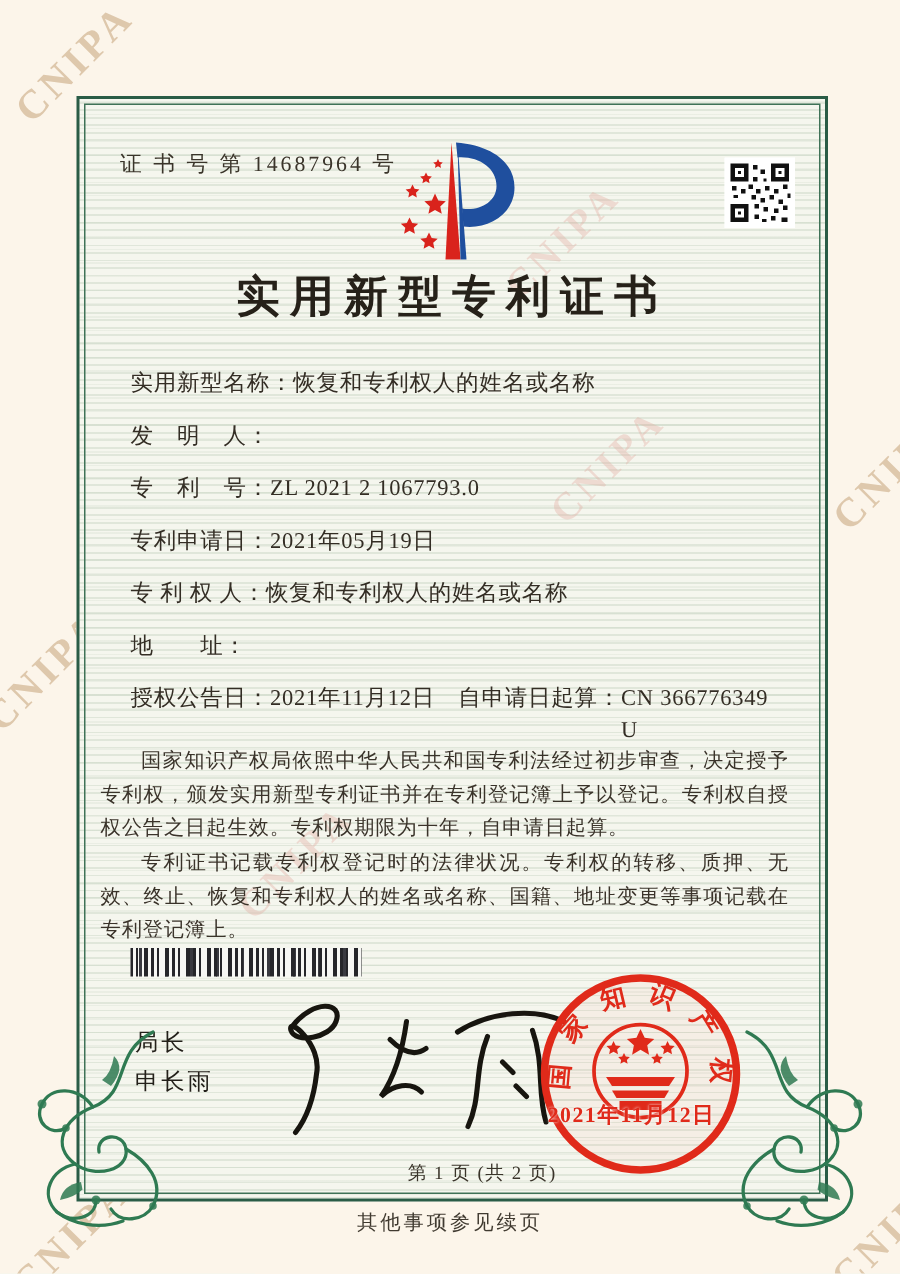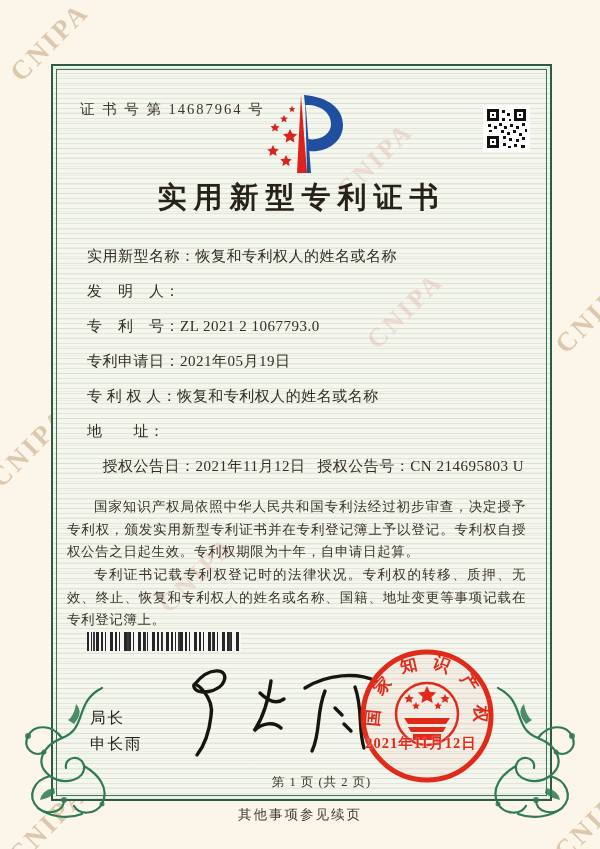--- a/index.html
+++ b/index.html
@@ -38,37 +38,37 @@
   .title{
     position:absolute;left:0;right:0;top:112px;text-align:center;
     font-size:29px;font-weight:bold;letter-spacing:7px;color:#262119;
   }
   
   .fields{position:absolute;left:34px;right:26px;top:180px;}
   .frow{display:flex;font-size:15px;line-height:21px;letter-spacing:.5px;margin-bottom:14px;color:#332d24;}
   .frow .lbl{flex:none;white-space:pre;}
   .frow .val{flex:1;}
   .grant-row{display:flex;font-size:15px;line-height:21px;letter-spacing:.5px;color:#332d24;}
-  .grant-row .half{flex:1;display:flex;justify-content:flex-end;}
+  .grant-row .half{flex:1;display:flex;}
   .grant-row .lbl{flex:none;white-space:pre;}
   
   .paras{position:absolute;left:14px;right:24px;top:430px;}
   .paras p{
     margin:0;text-indent:2em;font-size:13.5px;line-height:1.68;
     letter-spacing:.6px;color:#3a332a;text-align:justify;
   }
   
   .barcode{
     position:absolute;left:34px;top:566px;width:154px;height:19px;
     background:
       repeating-linear-gradient(90deg,#26262a 0 2px,rgba(0,0,0,0) 2px 4px,#26262a 4px 5px,rgba(0,0,0,0) 5px 9px,#26262a 9px 12px,rgba(0,0,0,0) 12px 14px),
       repeating-linear-gradient(90deg,rgba(0,0,0,0) 0 6px,#3a3a40 6px 8px,rgba(0,0,0,0) 8px 17px);
     background-color:#f7f7f4;
   }
-  .signer{position:absolute;left:37px;top:639px;font-size:15.5px;line-height:26px;color:#23201a;letter-spacing:2px;}
+  .signer{position:absolute;left:37px;top:617px;font-size:15.5px;line-height:26px;color:#23201a;letter-spacing:2px;}
   .signature{position:absolute;left:112px;top:592px;}
   .seal{position:absolute;left:304px;top:576px;width:140px;height:150px;}
   .seal-date{
     position:absolute;left:278px;top:668px;width:180px;text-align:center;
     font-size:14.5px;font-weight:bold;color:#e02a1a;letter-spacing:1px;
     text-shadow:0 0 2px rgba(255,255,255,.9);
   }
   .page-info{position:absolute;left:0;right:0;top:708px;text-align:center;font-size:12.5px;letter-spacing:1px;color:#3a342a;margin-left:40px;}
   .footer-note{position:absolute;left:0;right:0;top:806px;text-align:center;font-size:13.5px;letter-spacing:2px;color:#403a30;}
   
@@ -176,22 +176,22 @@
     </div>
     <div class="frow">
       <span class="lbl">地　　址：</span>
     </div>
     <div class="grant-row">
       <span class="half">
         <span class="lbl">授权公告日：</span>
         <span>2021年11月12日</span>
       </span>
       <span class="half">
-        <span class="lbl">授权公告号：</span>
-        <span>CN 214695803 U</span>
+        <span class="lbl">自申请日起算：</span>
+        <span>CN 366776349 U</span>
       </span>
     </div>
   </div>
 
   <div class="paras">
     <p>国家知识产权局依照中华人民共和国专利法经过初步审查，决定授予专利权，颁发实用新型专利证书并在专利登记簿上予以登记。专利权自授权公告之日起生效。专利权期限为十年，自申请日起算。</p>
     <p>专利证书记载专利权登记时的法律状况。专利权的转移、质押、无效、终止、恢复和专利权人的姓名或名称、国籍、地址变更等事项记载在专利登记簿上。</p>
   </div>
 
   <div class="barcode"></div>

